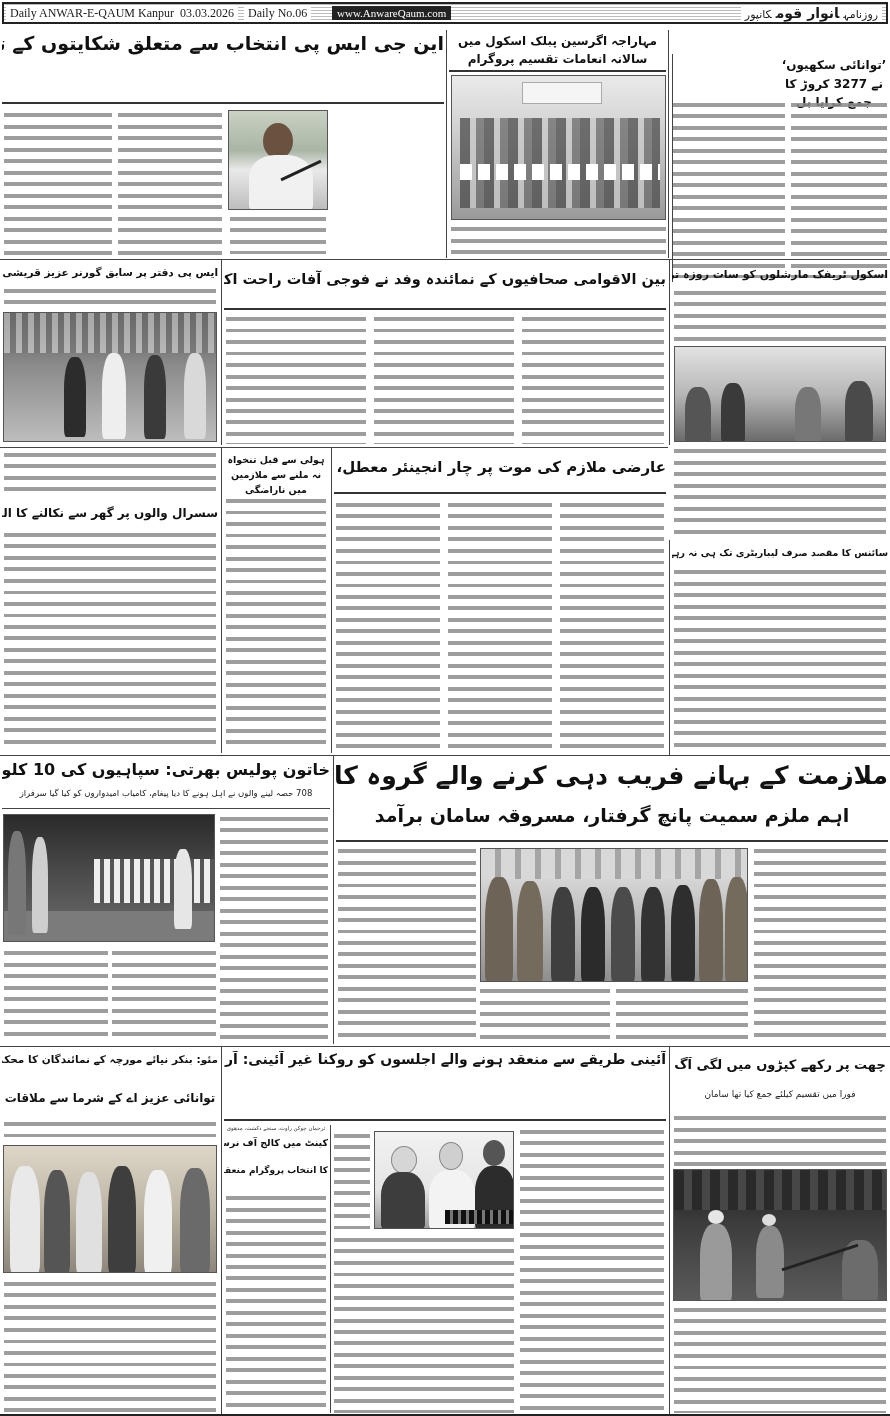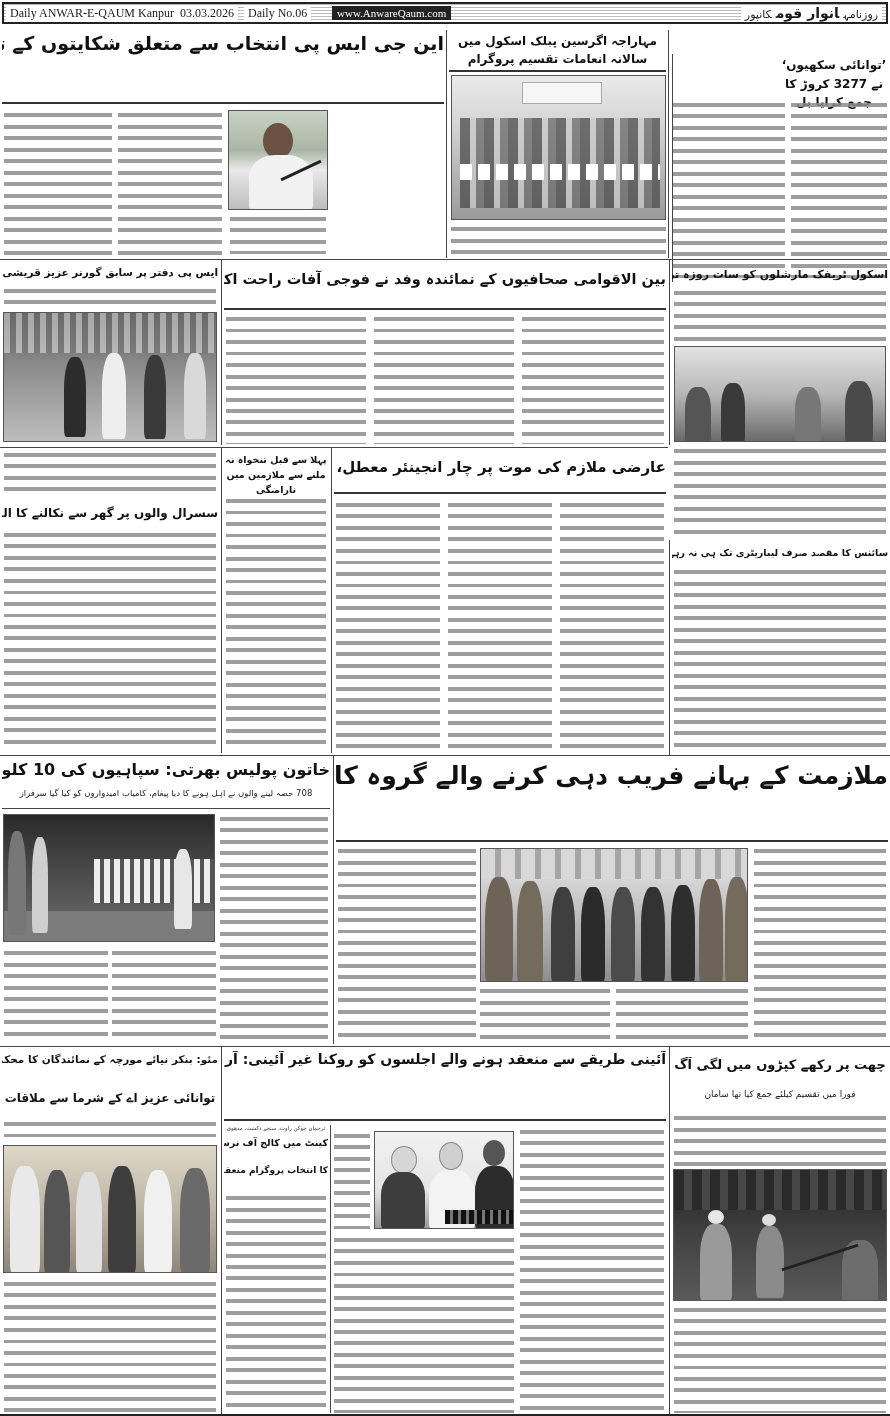--- a/index.html
+++ b/index.html
@@ -120,21 +120,21 @@
 <div class="hrule" style="left:0; top:447px; width:668px;"></div>
 
 <div class="box" data-name="article-in-laws-accusation" style="left:0; top:448px; width:220px; height:305px;">
   <div class="lines" style="left:4px; top:2px; width:212px; height:46px;"></div>
   <div class="hl" data-name="headline" style="position:absolute; left:2px; top:58px; width:216px; font-size:12px;">سسرال والوں پر گھر سے نکالنے کا الزام</div>
   <div class="lines" style="left:4px; top:82px; width:212px; height:218px;"></div>
 </div>
 <div class="vrule" style="left:221px; top:448px; height:305px;"></div>
 
 <div class="box" data-name="article-holi-salary" style="left:222px; top:448px; width:108px; height:305px;">
-  <div class="hl" data-name="headline" style="position:absolute; left:2px; top:4px; width:104px; font-size:9.5px; white-space:normal; line-height:1.6;">پہلا سے قبل تنخواہ نہ ملنے سے ملازمین میں ناراضگی</div>
+  <div class="hl" data-name="headline" style="position:absolute; left:2px; top:4px; width:104px; font-size:9.5px; white-space:normal; line-height:1.6;">ہولی سے قبل تنخواہ نہ ملنے سے ملازمین میں ناراضگی</div>
   <div class="lines" style="left:4px; top:48px; width:100px; height:252px;"></div>
 </div>
 <div class="vrule" style="left:331px; top:448px; height:305px;"></div>
 
 <div class="box" data-name="article-engineers-suspended" style="left:332px; top:448px; width:336px; height:305px;">
   <div class="hl" data-name="headline" style="position:absolute; left:2px; top:10px; width:332px; font-size:15px;">عارضی ملازم کی موت پر چار انجینئر معطل، دو برخاست</div>
   <div class="rule" style="left:2px; top:44px; width:332px;"></div>
   <div class="lines" style="left:4px; top:52px; width:104px; height:248px;"></div>
   <div class="lines" style="left:116px; top:52px; width:104px; height:248px;"></div>
   <div class="lines" style="left:228px; top:52px; width:104px; height:248px;"></div>
@@ -160,20 +160,21 @@
     <div class="person" style="left:170px; top:34px; width:18px; height:80px; background:#e6e6e6;"></div>
   </div>
   <div class="lines" style="left:220px; top:58px; width:108px; height:228px;"></div>
   <div class="lines" style="left:4px; top:192px; width:104px; height:94px;"></div>
   <div class="lines" style="left:112px; top:192px; width:104px; height:94px;"></div>
 </div>
 <div class="vrule" style="left:333px; top:756px; height:288px;"></div>
 
 <div class="box" data-name="article-fraud-gang-busted" style="left:334px; top:756px; width:556px; height:290px;">
   <div class="hl" data-name="headline" style="position:absolute; left:2px; top:4px; width:552px; font-size:25px;">ملازمت کے بہانے فریب دہی کرنے والے گروہ کا پردہ فاش</div>
+  <div class="hl" data-name="subheadline" style="position:absolute; left:2px; top:48px; width:552px; font-size:19px; font-weight:900;">اہم ملزم سمیت پانچ گرفتار، مسروقہ سامان برآمد</div>
   <div class="rule" style="left:2px; top:84px; width:552px;"></div>
   <div class="lines" style="left:4px; top:90px; width:138px; height:196px;"></div>
   <div class="photo" data-name="photo-police-with-accused" style="left:146px; top:92px; width:268px; height:134px; background:linear-gradient(180deg,#e8e8e8 0%,#c7c7c7 40%,#8e8e8e 100%);">
     <div style="position:absolute; left:0; top:0; width:268px; height:30px; background:repeating-linear-gradient(90deg,#d8d8d8 0 14px,#a5a5a5 14px 20px);"></div>
     <div class="person" style="left:4px; top:28px; width:28px; height:106px; background:#6d6457;"></div>
     <div class="person" style="left:36px; top:32px; width:26px; height:102px; background:#756b5d;"></div>
     <div class="person" style="left:70px; top:38px; width:24px; height:96px; background:#3f3f3f;"></div>
     <div class="person" style="left:100px; top:38px; width:24px; height:96px; background:#2b2b2b;"></div>
     <div class="person" style="left:130px; top:38px; width:24px; height:96px; background:#4b4b4b;"></div>
     <div class="person" style="left:160px; top:38px; width:24px; height:96px; background:#333;"></div>

